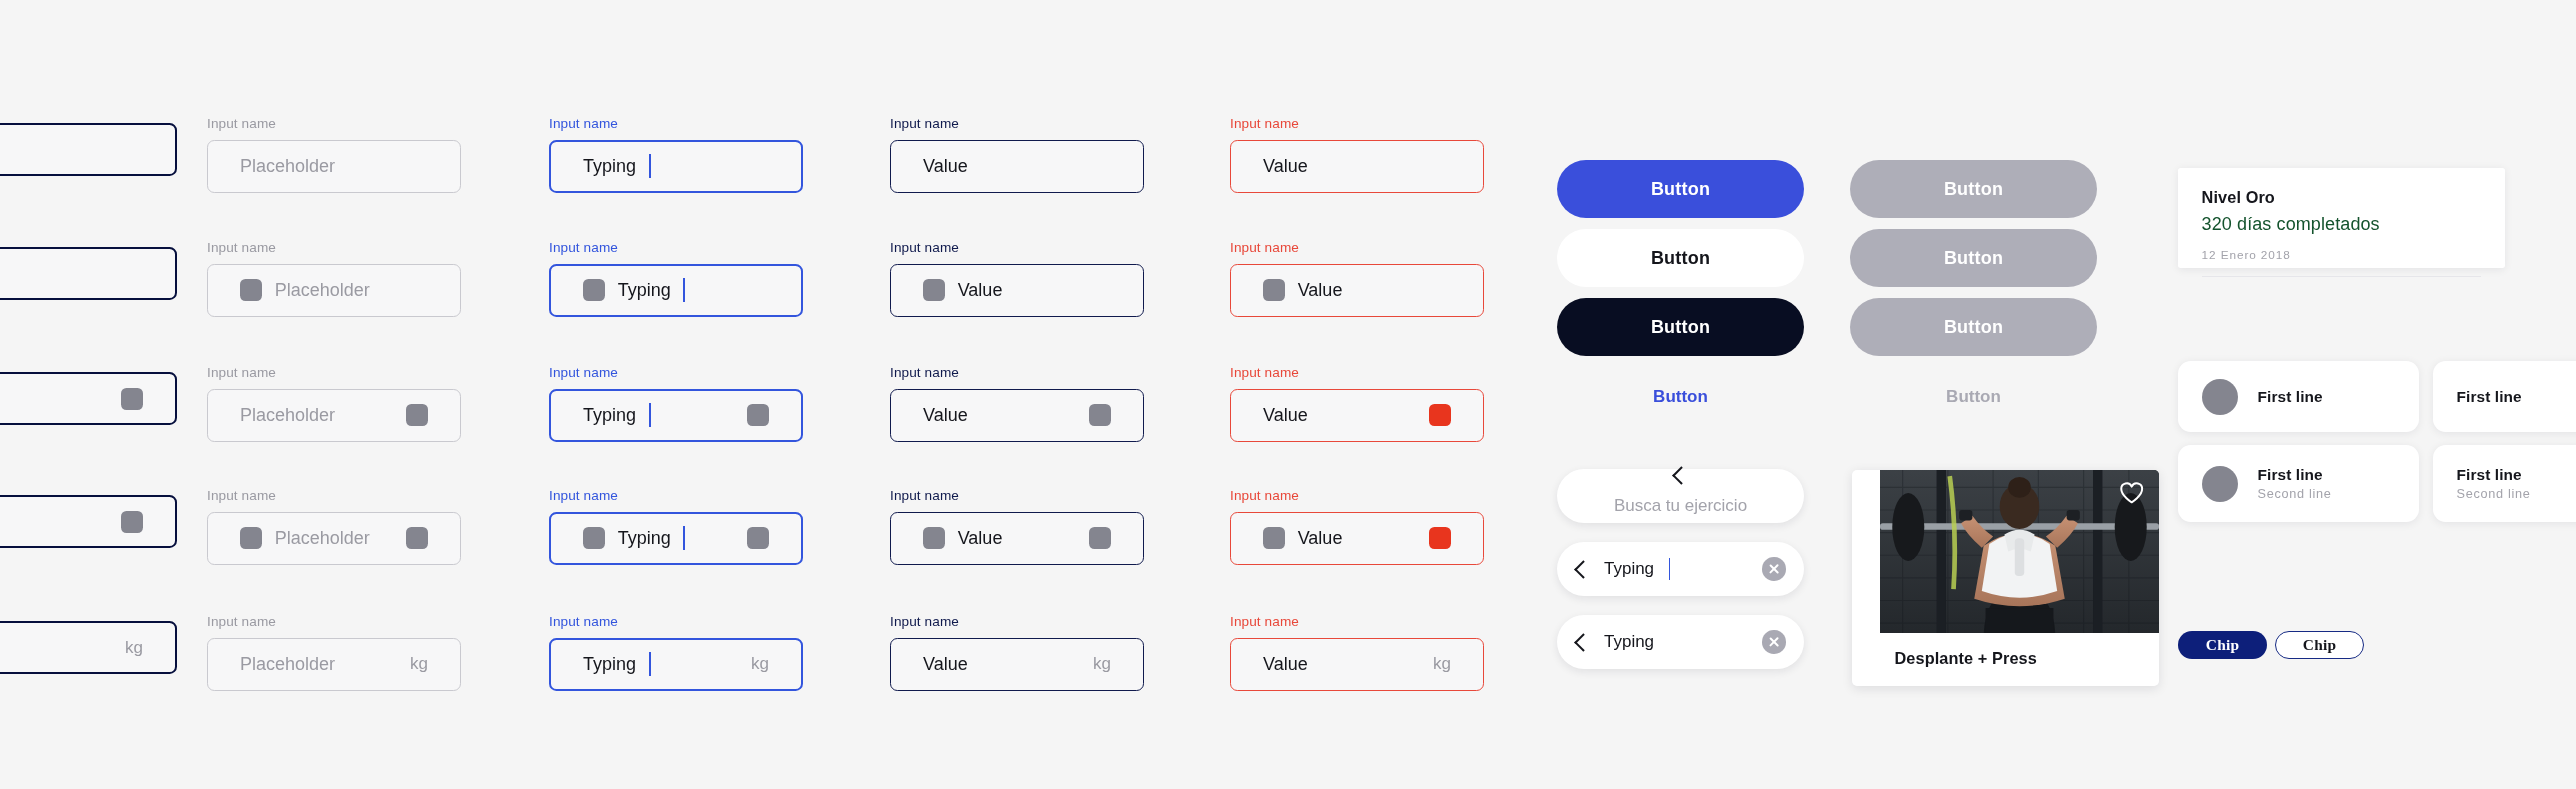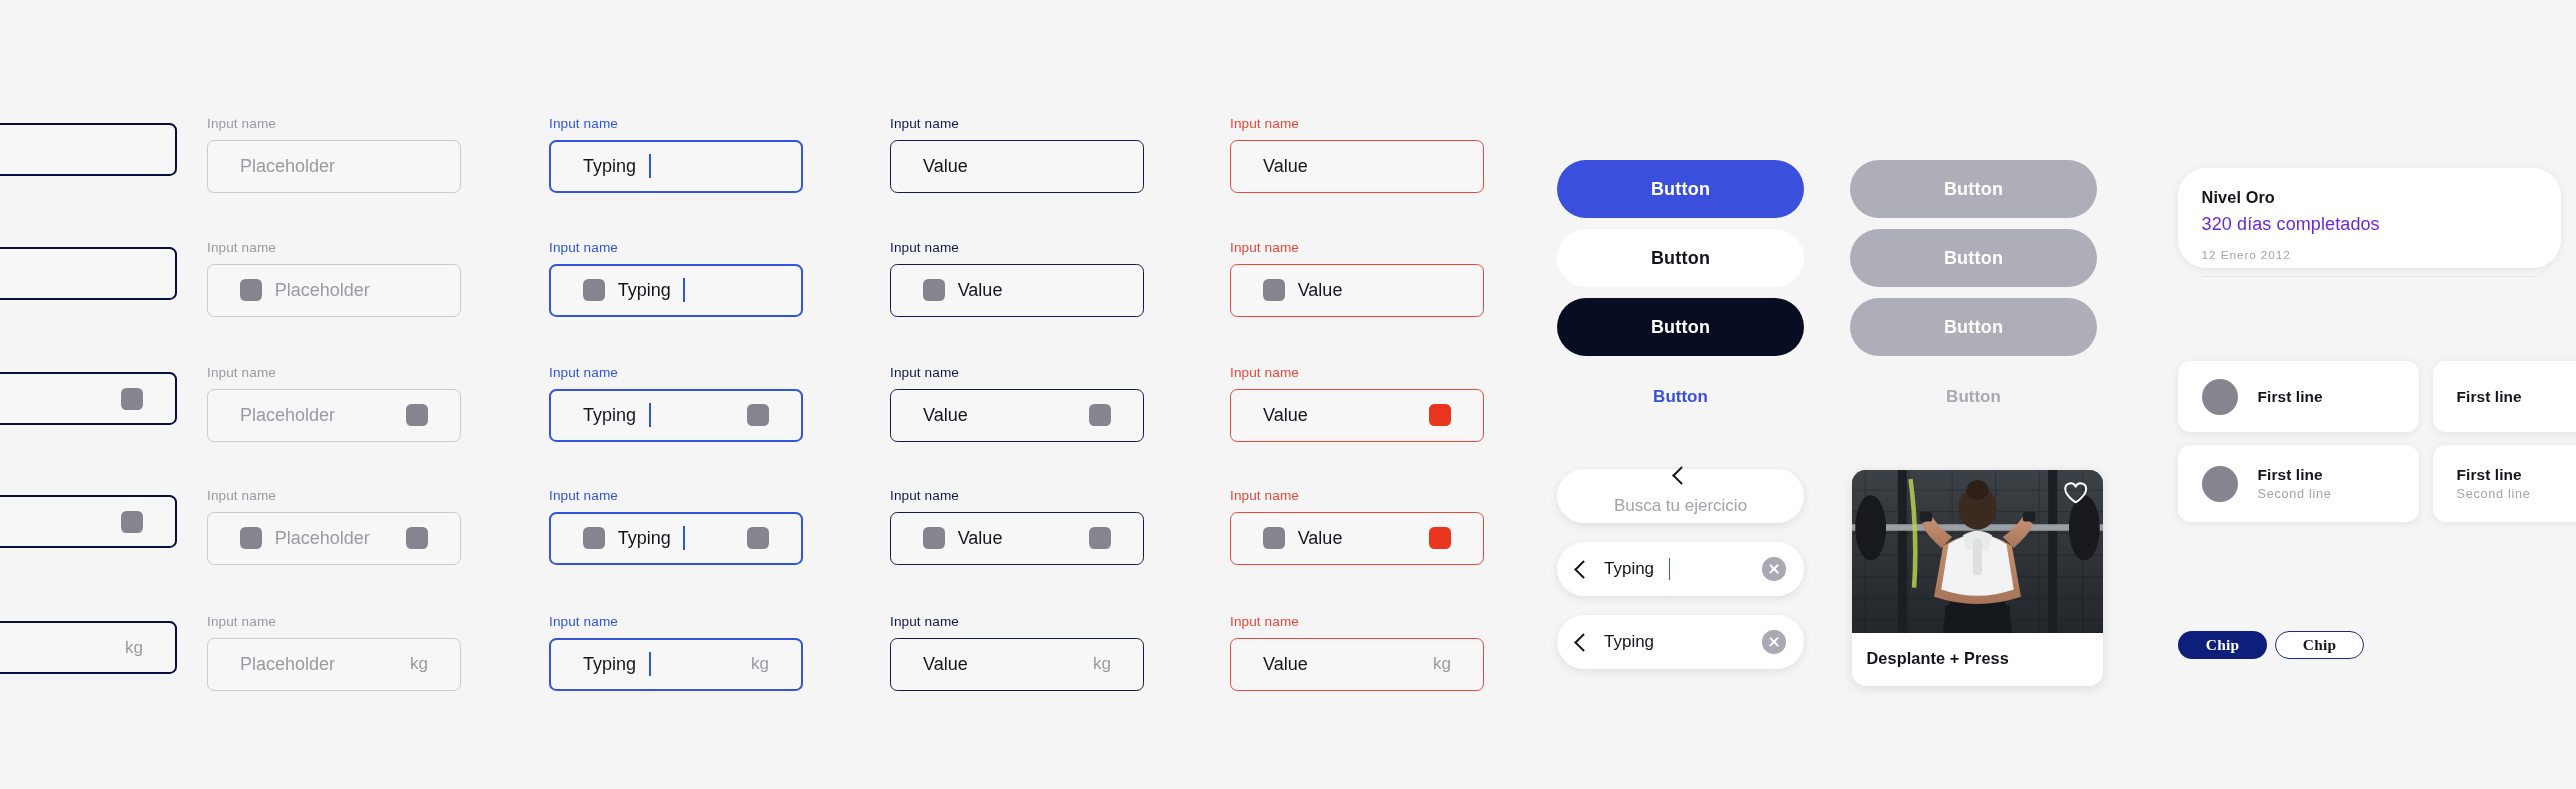--- a/index.html
+++ b/index.html
@@ -94,39 +94,39 @@
   .clear-icon::before, .clear-icon::after {
     content: ""; position: absolute; left: 50%; top: 50%; width: 11.8px; height: 2.2px;
     background: #fff; border-radius: 1.8px;
   }
   .clear-icon::before { transform: translate(-50%,-50%) rotate(45deg); }
   .clear-icon::after  { transform: translate(-50%,-50%) rotate(-45deg); }
   .search-caret { width: 1.8px; height: 22px; background: #3355dd; flex: none; }
 
   
   .ex-card {
-    position: absolute; width: 251px; border-radius: 14px; background: #ffffff;
-    overflow: hidden; box-shadow: 0 2.7px 11px rgba(20,20,40,.10);
+    position: absolute; width: 307px; border-radius: 5px; background: #ffffff;
+    overflow: hidden; box-shadow: 0 2.7px 11px rgba(20,20,40,.10); padding-left: 28px;
   }
   .ex-photo { position: relative; height: 163px; overflow: hidden; background: #2e3236; }
   .ex-photo svg { display: block; width: 100%; height: 100%; }
   .heart { position: absolute; right: 14.5px; top: 11px; }
   .ex-title {
     font-size: 16.3px; font-weight: 700; color: #15161c;
     padding: 16.3px 14.5px 18px 14.5px; letter-spacing: 0.1px;
   }
 
   
   .level-card {
     position: absolute; background: #ffffff; border-radius: 2.7px;
     box-shadow: 0 1.8px 9px rgba(20,20,40,.07);
     padding: 20px 23.6px 0 23.6px;
   }
   .level-title { font-size: 16.3px; font-weight: 700; color: #15161c; letter-spacing: 0.1px; }
-  .level-sub   { font-size: 18px; color: #6d28d9; margin-top: 7.3px; letter-spacing: 0.1px; }
+  .level-sub   { font-size: 18px; color: #14532d; margin-top: 7.3px; letter-spacing: 0.1px; }
   .level-date  { font-size: 11.8px; color: #a3a3ab; margin-top: 12.7px; letter-spacing: 0.9px; }
   .level-divider { height: 0.9px; background: #e6e6ea; margin: 14.5px 0 0 0; }
 
   
   .list-item {
     position: absolute; background: #ffffff; border-radius: 12.7px;
     display: flex; align-items: center; gap: 20px; padding: 0 23.6px;
     box-shadow: 0 1.8px 9px rgba(20,20,40,.07);
   }
   .avatar { width: 36px; height: 36px; border-radius: 50%; background: #84858f; flex: none; }
@@ -405,24 +405,24 @@
       </svg>
       <span class="heart">
         <svg width="25.4" height="23.6" viewBox="0 0 28 26" fill="none">
           <path d="M14 23.5S2.5 16.4 2.5 8.9A6 6 0 0 1 14 6.2 6 6 0 0 1 25.5 8.9c0 7.5-11.5 14.6-11.5 14.6Z" stroke="#ffffff" stroke-width="2.2" stroke-linejoin="round"></path>
         </svg>
       </span>
     </div>
     <div class="ex-title">Desplante + Press</div>
   </div>
 
-  <div class="level-card" style="left:2178px; top:168px; width:383px; height:100px;border-radius:28px;">
+  <div class="level-card" style="left:2178px; top:168px; width:327px; height:100px;">
     <div class="level-title">Nivel Oro</div>
     <div class="level-sub">320 días completados</div>
-    <div class="level-date">12 Enero 2012</div>
+    <div class="level-date">12 Enero 2018</div>
     <div class="level-divider"></div>
   </div>
 
   <div id="list-area">
       <div class="list-item" style="left: 2178px; top: 361px; width: 241px; height: 71px;">
         <span class="avatar"></span>
         <div>
           <div class="li-first">First line</div>
         </div>
       </div>

